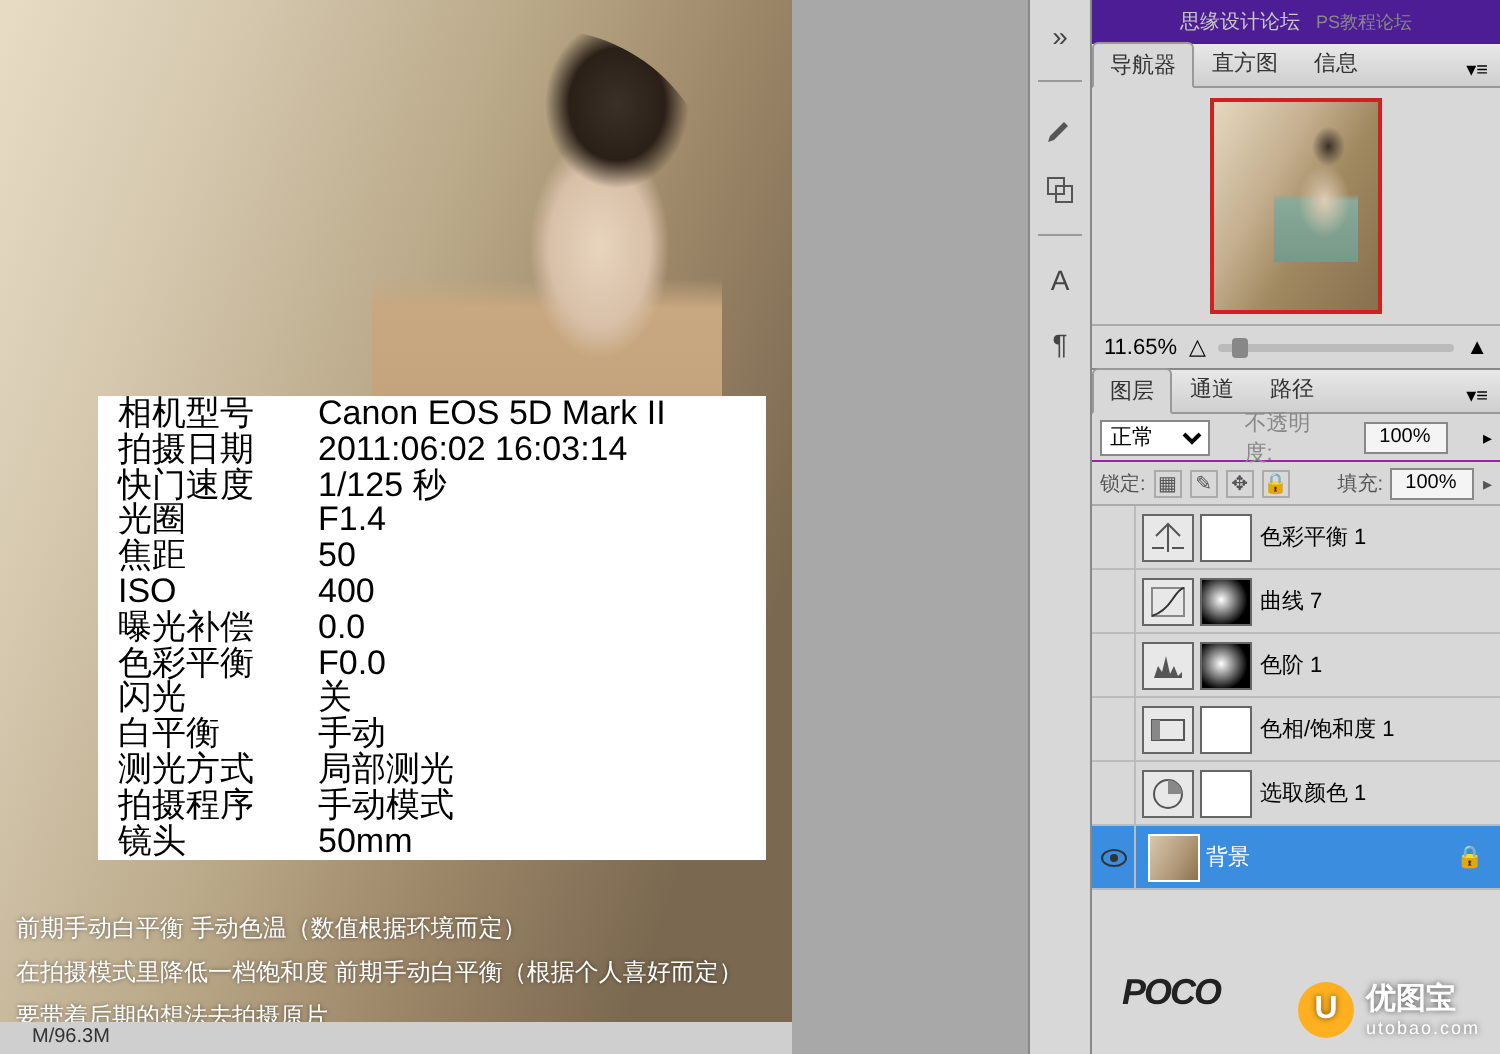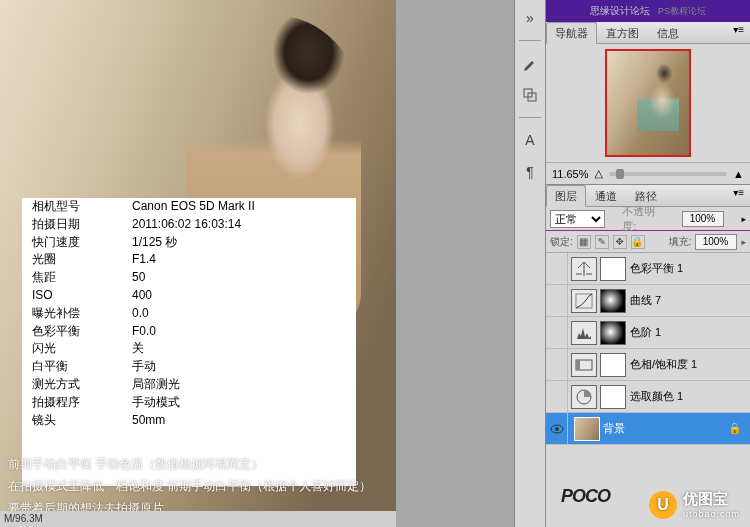--- a/index.html
+++ b/index.html
@@ -1,33 +1,33 @@
 <!DOCTYPE html>
 <html><head>
 <meta charset="utf-8">
 <style>
 *{margin:0;padding:0;box-sizing:border-box;font-family:"Microsoft YaHei",SimSun,Arial,sans-serif}
 body{width:750px;height:527px;background:#a8a8a8;overflow:hidden;position:relative}
 .canvas-area{position:absolute;left:0;top:0;width:396px;height:527px;background:linear-gradient(135deg,#d4c3a8 0%,#b8a78a 30%,#8a7862 70%,#6a5a48 100%)}
 .canvas-photo{position:absolute;inset:0;background:linear-gradient(110deg,#e8dcc5 0%,#d6c9b0 20%,#baa989 45%,#9c8668 65%,#7a6850 85%)}
 .subject{position:absolute;right:35px;top:15px;width:175px;height:310px;background:radial-gradient(ellipse 60px 70px at 70% 12%,#3a3028 0%,#2a2018 40%,transparent 60%),radial-gradient(ellipse 50px 80px at 65% 35%,#e8d4be 0%,#d8c0a8 50%,transparent 70%),linear-gradient(180deg,transparent 40%,#c8a880 45%,#b89870 100%);border-radius:50% 50% 15% 15%/30% 30% 10% 10%}
-.exif-panel{position:absolute;left:22px;top:198px;width:334px;height:288px;background:#fff;font-size:12px;z-index:5}
+.exif-panel{position:absolute;left:49px;top:198px;width:334px;height:232px;background:#fff;font-size:17px;z-index:5}
 .exif-row{display:flex;height:17.8px;line-height:17.8px;padding-left:10px}
 .exif-label{width:100px}
 .notes{position:absolute;left:8px;bottom:8px;font-size:12px;color:#fff;line-height:22px;z-index:5;text-shadow:0 0 2px rgba(0,0,0,.5)}
 .gray-gap{position:absolute;left:396px;top:0;width:118px;height:527px;background:#a8a8a8}
-.status-bar{position:absolute;left:0;bottom:0;width:396px;height:16px;background:#cfcfcf;font-size:10px;line-height:16px;padding-left:4px;color:#333;z-index:6}
+.status-bar{position:absolute;left:0;bottom:0;width:396px;height:16px;background:#cfcfcf;font-size:10px;line-height:16px;padding-left:16px;color:#333;z-index:6}
 .tool-opt{position:absolute;left:514px;top:0;width:32px;height:527px;background:#d8d8d8;border-left:1px solid #888;border-right:1px solid #888;display:flex;flex-direction:column;align-items:center;padding-top:6px;gap:8px}
 .tool-btn{width:24px;height:24px;display:flex;align-items:center;justify-content:center;font-size:14px;color:#444;cursor:pointer;border:1px solid transparent;border-radius:2px}
 .sep{width:22px;height:1px;background:#999;margin:2px 0}
 .right-col{position:absolute;left:546px;top:0;width:204px;height:527px;background:#d8d8d8;display:flex;flex-direction:column}
 .watermark-top{height:22px;background:#4c1d95;color:#c8c8c8;font-size:10px;display:flex;align-items:center;justify-content:center;gap:8px}
 .wm-small{font-size:9px;color:#888}
 .nav-panel{border-bottom:1px solid #888}
-.panel-tabs{height:22px;background:linear-gradient(#e8e8e8,#cfcfcf);display:flex;font-size:11px;border-bottom:1px solid #999}
+.panel-tabs{height:22px;background:linear-gradient(#e8e8e8,#cfcfcf);display:flex;align-items:flex-end;font-size:11px;border-bottom:1px solid #999}
 .tab{padding:3px 8px;border:1px solid transparent;color:#333;cursor:pointer}
 .tab.active{background:#d8d8d8;border:1px solid #999;border-bottom:1px solid #d8d8d8;margin-bottom:-1px;border-radius:3px 3px 0 0}
 .tab-menu{margin-left:auto;padding:2px 6px;cursor:pointer;font-size:10px}
 .nav-preview{height:118px;background:#d8d8d8;display:flex;align-items:center;justify-content:center;position:relative}
 .nav-thumb{width:86px;height:108px;border:2px solid #d02020;background:linear-gradient(120deg,#e5d8c0 0%,#c5b090 35%,#a08860 60%,#887050 100%);position:relative}
 .nav-sub{position:absolute;right:10px;top:12px;width:42px;height:68px;background:radial-gradient(ellipse 15px 18px at 65% 15%,#3a3028 0%,transparent 55%),radial-gradient(ellipse 20px 28px at 60% 55%,#e0ccb5 0%,transparent 65%),linear-gradient(180deg,transparent 50%,#88aa98 55%,#789888 100%)}
 .nav-zoom{height:22px;display:flex;align-items:center;padding:0 6px;font-size:11px;gap:6px;border-top:1px solid #aaa}
 .zoom-slider{flex:1;height:4px;background:#bbb;border-radius:2px;position:relative}
 .zoom-thumb{position:absolute;left:6%;top:-3px;width:8px;height:10px;background:#888;border-radius:2px}
 .layers-panel{flex:1;display:flex;flex-direction:column}

